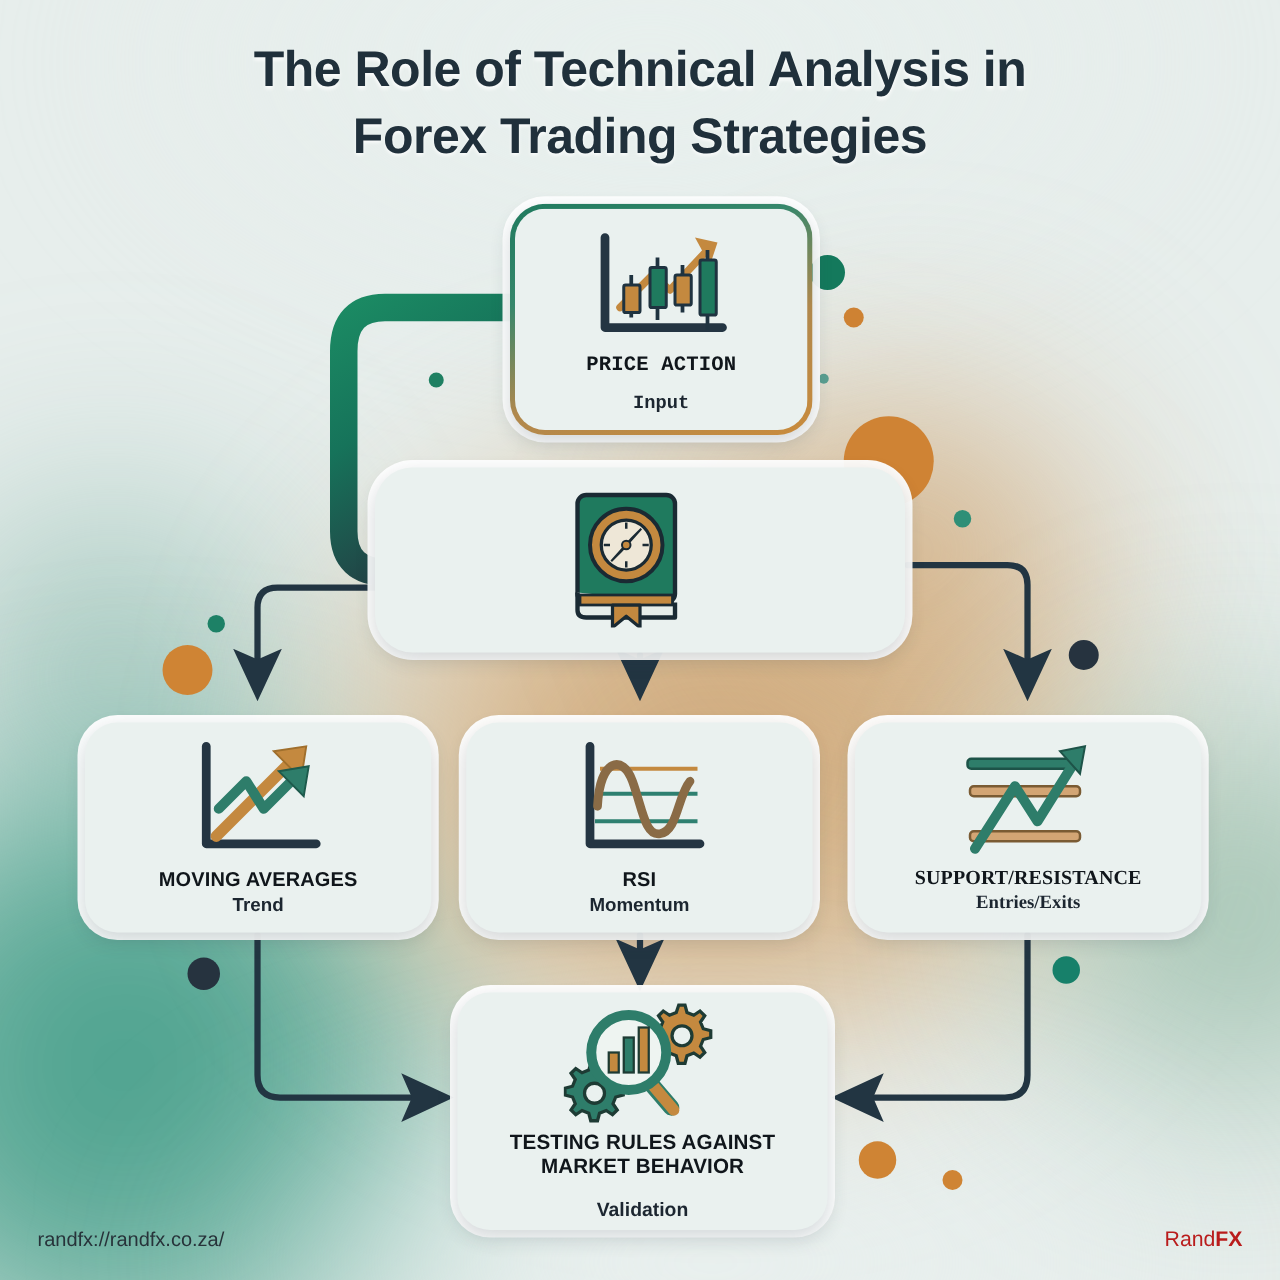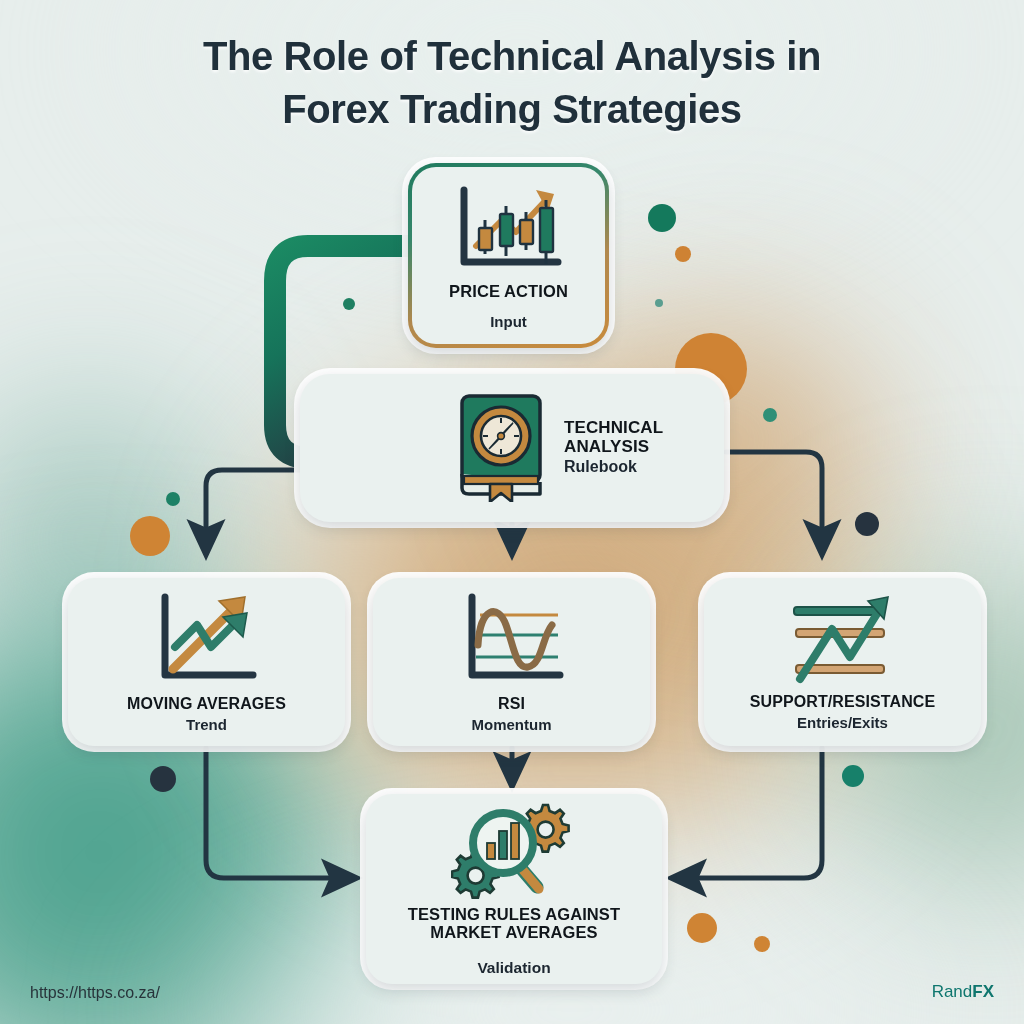--- a/index.html
+++ b/index.html
@@ -45,56 +45,57 @@
   .card{
     position:absolute;background:#eaf1ef;border-radius:26px;
     box-shadow:0 6px 16px rgba(40,60,70,.20), 0 0 0 6px rgba(255,255,255,.96);
     display:flex;flex-direction:column;align-items:center;justify-content:center;
     text-align:center;box-sizing:border-box;
   }
   .card .cap{font-weight:bold;color:#10161b;letter-spacing:.1px;line-height:1.1;}
   .card .sub{font-weight:bold;color:#1c2630;line-height:1.15;}
 
   
-  #card-price{left:408px;top:163px;width:201px;height:185px;
+  #card-price{left:408px;top:163px;width:242px;height:185px;
     border-radius:28px;
     box-shadow:0 6px 16px rgba(40,60,70,.2),0 0 0 6px rgba(255,255,255,.96);
     background:
       linear-gradient(#eaf1ef,#eaf1ef) padding-box,
       linear-gradient(160deg,#1f7a5e 0%, #36876b 30%, #b0884d 62%, #c98b3c 100%) border-box;
     border:4px solid transparent;
+    font-family:Liberation Mono, monospace;
   }
   #card-price .cap{font-size:16.5px;margin-top:2px;}
   #card-price .sub{font-size:15px;margin-top:13px;font-weight:bold;}
   #card-price .icon{margin-top:4px;}
 
   
   #card-ta{left:300px;top:374px;width:424px;height:148px;
     flex-direction:row;justify-content:flex-start;border-radius:30px;}
   #card-ta .ta-text{text-align:left;margin-left:10px;}
   #card-ta .cap{font-size:17px;}
   #card-ta .sub{font-size:16px;margin-top:2px;}
 
   
   .row-card{width:277px;height:168px;top:578px;}
   #card-ma{left:68px;}
   #card-rsi{left:373px;}
-  #card-sr{left:704px;}
+  #card-sr{left:684px;font-family:Liberation Serif, serif;}
   .row-card .cap{font-size:16px;}
   .row-card .sub{font-size:15px;margin-top:3px;}
 
   
   #card-test{left:366px;top:794px;width:296px;height:190px;border-radius:26px;}
   #card-test .cap{font-size:16.5px;}
   #card-test .sub{font-size:15.5px;margin-top:18px;}
 
   
   .footer{position:absolute;bottom:22px;font-size:16px;color:#27333a;}
   #footer-url{left:30px;}
-  #footer-brand{right:30px;font-size:17px;color:#0f766e;}
+  #footer-brand{right:30px;font-size:17px;color:#b91c1c;}
   #footer-brand b{font-weight:bold;}
 
   svg.conn{position:absolute;left:0;top:0;width:1024px;height:1024px;pointer-events:none;}
 </style>
 </head>
 <body>
 
 <div id="stage">
 
   <div class="bg-base"></div>
@@ -199,25 +200,20 @@
         <circle cx="51" cy="46" r="29" fill="#c4893f" stroke="#1a2a33" stroke-width="3.2"></circle>
         <circle cx="51" cy="46" r="20" fill="#eee7d7" stroke="#1a2a33" stroke-width="2.6"></circle>
         <path d="M63,33 L47,51 L39,59 L55,41 Z" fill="#1f4a3e" stroke="#1a2a33" stroke-width="1.6"></path>
         <circle cx="51" cy="46" r="3.4" fill="#c4893f" stroke="#1a2a33" stroke-width="1.6"></circle>
         <line x1="51" y1="28" x2="51" y2="33" stroke="#1a2a33" stroke-width="2"></line>
         <line x1="51" y1="59" x2="51" y2="64" stroke="#1a2a33" stroke-width="2"></line>
         <line x1="33" y1="46" x2="38" y2="46" stroke="#1a2a33" stroke-width="2"></line>
         <line x1="64" y1="46" x2="69" y2="46" stroke="#1a2a33" stroke-width="2"></line>
       </svg>
     </span>
-    <div class="ta-text">
-      <div class="cap">TECHNICAL</div>
-      <div class="cap">ANALYSIS</div>
-      <div class="sub">Rulebook</div>
-    </div>
   </div>
 
   <div class="card row-card" id="card-rsi">
     <span class="icon">
       <svg width="108" height="100" viewBox="0 0 108 100">
         <path d="M14,6 L14,84 L102,84" fill="none" stroke="#243542" stroke-width="7" stroke-linecap="round" stroke-linejoin="round"></path>
         <line x1="22" y1="24" x2="100" y2="24" stroke="#c4893f" stroke-width="3.2"></line>
         <line x1="18" y1="44" x2="100" y2="44" stroke="#2e8070" stroke-width="3.2"></line>
         <line x1="18" y1="66" x2="100" y2="66" stroke="#2e8070" stroke-width="3.2"></line>
         <path d="M20,54 C22,16 40,12 48,34 C56,56 58,78 70,76 C84,74 84,46 94,34" fill="none" stroke="#8a6b46" stroke-width="7" stroke-linecap="round"></path>
@@ -268,22 +264,22 @@
         </g>
         <line x1="62" y1="58" x2="86" y2="86" stroke="#2e7d6a" stroke-width="13" stroke-linecap="round"></line>
         <line x1="66" y1="62" x2="88" y2="88" stroke="#c4893f" stroke-width="9" stroke-linecap="round"></line>
         <circle cx="52" cy="42" r="30" fill="#eef4f1" stroke="#2e7d6a" stroke-width="8"></circle>
         <rect x="36" y="42" width="8" height="16" fill="#c4893f" stroke="#1e3b34" stroke-width="1.8"></rect>
         <rect x="48" y="30" width="8" height="28" fill="#2e7d6a" stroke="#1e3b34" stroke-width="1.8"></rect>
         <rect x="60" y="22" width="8" height="36" fill="#c4893f" stroke="#1e3b34" stroke-width="1.8"></rect>
       </svg>
     </span>
     <div class="cap">TESTING RULES AGAINST</div>
-    <div class="cap">MARKET AVERAGES</div>
+    <div class="cap">MARKET BEHAVIOR</div>
     <div class="sub">Validation</div>
   </div>
 
-  <div class="footer" id="footer-url">https://https.co.za/</div>
+  <div class="footer" id="footer-url">randfx://randfx.co.za/</div>
   <div class="footer" id="footer-brand">
     <span>Rand</span><b>FX</b>
   </div>
 
 </div>
 
 </body></html>

